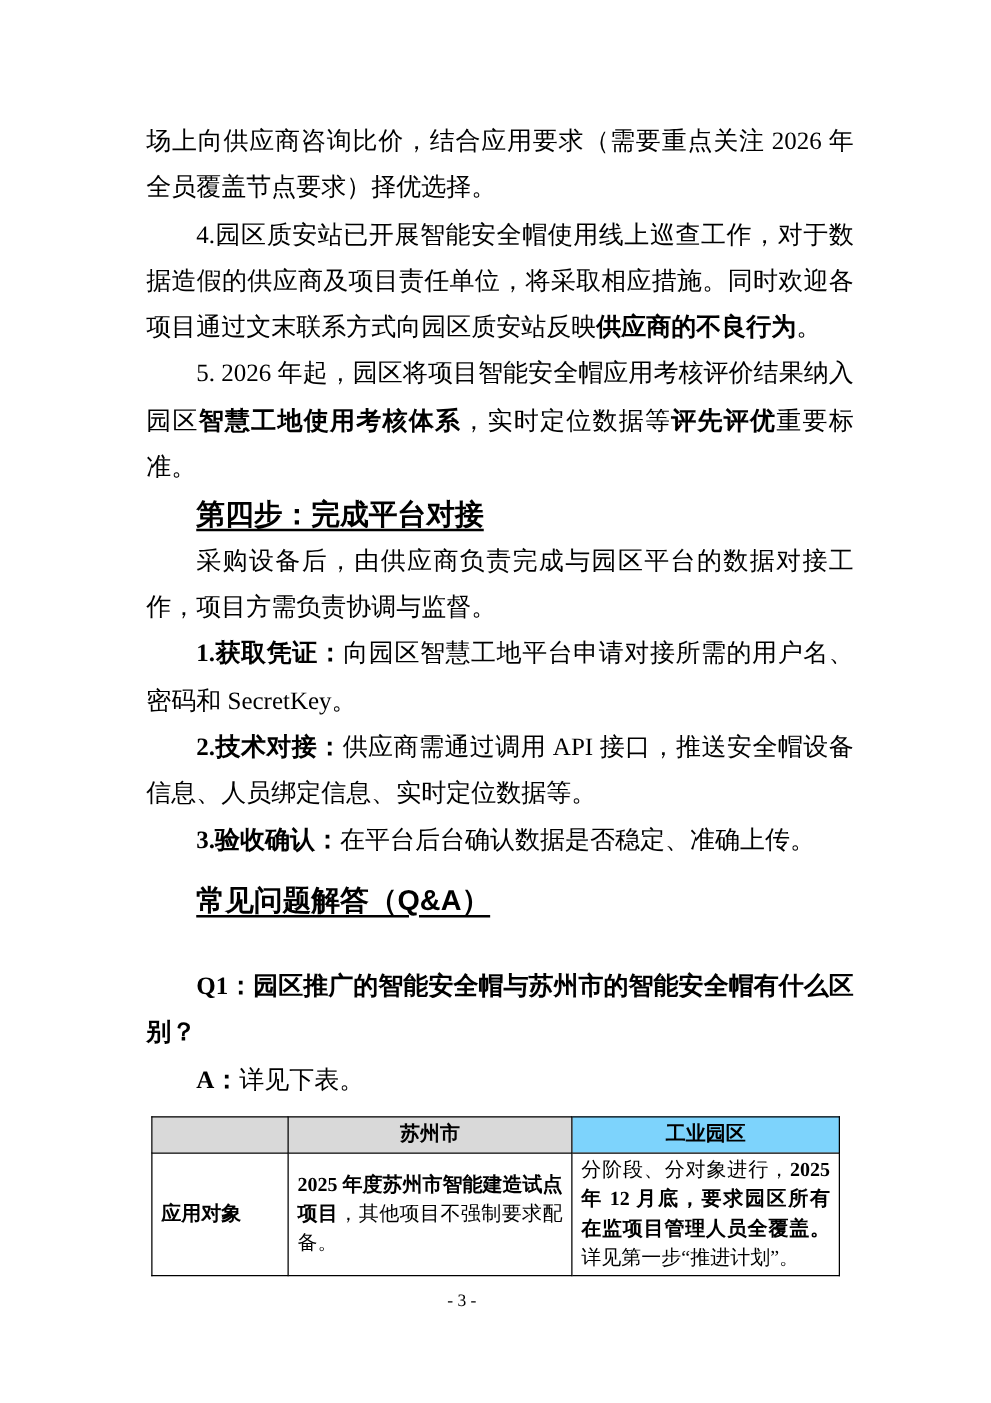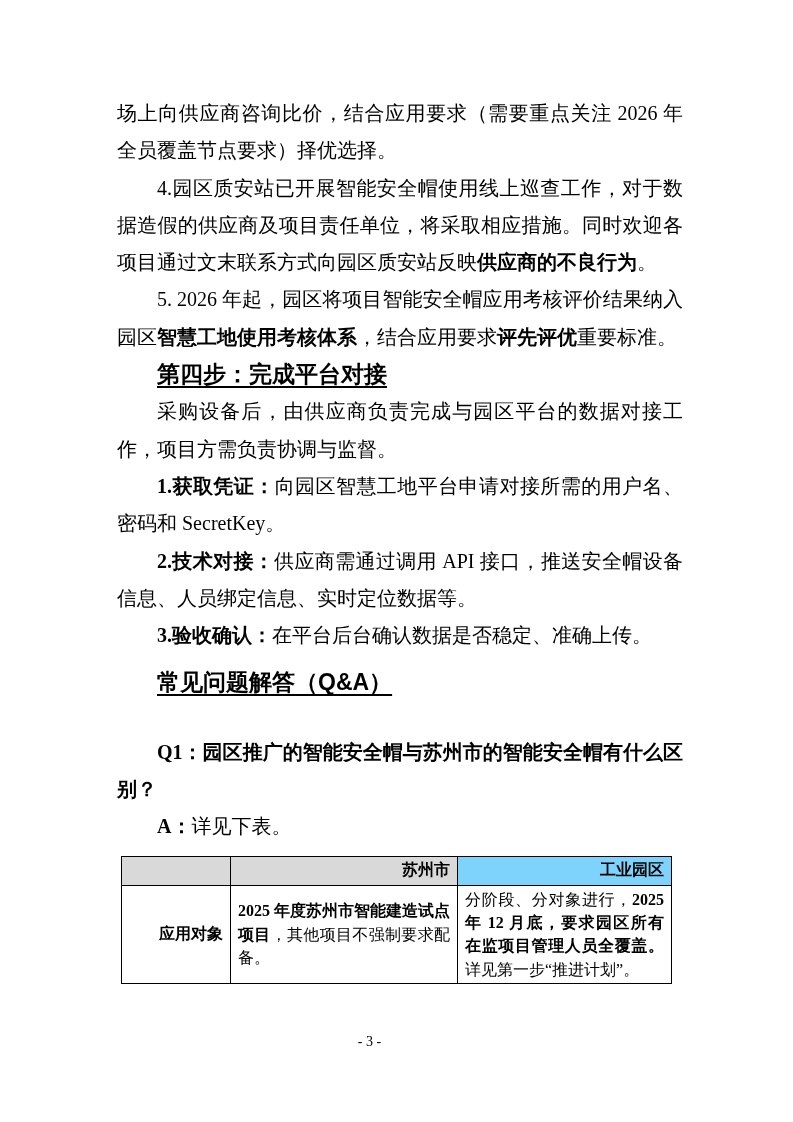--- a/index.html
+++ b/index.html
@@ -51,25 +51,25 @@
   table.cmp col.c2 { width:227px; }
   table.cmp col.c3 { width:214px; }
   table.cmp th, table.cmp td {
     border:1px solid #000000;
     padding:2px 7px;
     vertical-align:middle;
   }
   table.cmp th {
     height:24px;
     font-weight:bold;
-    text-align:right;
+    text-align:center;
     margin-left:28px;
   }
   table.cmp td.label {
-    text-align:right;
+    text-align:left;
     font-weight:bold;
     font-family:Liberation Serif, serif;
   }
   table.cmp td.cell {
     height:91px;
     line-height:23.3px;
     text-align:justify;
     text-justify:inter-ideograph;
     vertical-align:middle;
   }
@@ -85,21 +85,21 @@
 </head>
 <body>
 
 <div class="page" style="background: rgb(255, 255, 255); color: rgb(0, 0, 0);">
   <div class="content">
 
     <p class="body"><span>场上向供应商咨询比价，结合应用要求（需要重点关注 2026 年全员覆盖节点要求）择优选择。</span></p>
 
     <p class="body indent"><span>4.园区质安站已开展智能安全帽使用线上巡查工作，对于数据造假的供应商及项目责任单位，将采取相应措施。同时欢迎各项目通过文末联系方式向园区质安站反映</span><span class="b">供应商的不良行为</span><span>。</span></p>
 
-    <p class="body indent"><span>5. 2026 年起，园区将项目智能安全帽应用考核评价结果纳入园区</span><span class="b">智慧工地使用考核体系</span><span>，结合应用要求</span><span class="b">评先评优</span><span>重要标准。</span></p>
+    <p class="body indent"><span>5. 2026 年起，园区将项目智能安全帽应用考核评价结果纳入园区</span><span class="b">智慧工地使用考核体系</span><span>，实时定位数据等</span><span class="b">评先评优</span><span>重要标准。</span></p>
 
     <div class="heading">
       <span class="underline">第四步：完成平台对接</span>
     </div>
 
     <p class="body indent"><span>采购设备后，由供应商负责完成与园区平台的数据对接工作，项目方需负责协调与监督。</span></p>
 
     <p class="body indent"><span class="b">1.获取凭证：</span><span>向园区智慧工地平台申请对接所需的用户名、密码和 SecretKey。</span></p>
 
     <p class="body indent"><span class="b">2.技术对接：</span><span>供应商需通过调用 API 接口，推送安全帽设备信息、人员绑定信息、实时定位数据等。</span></p>

